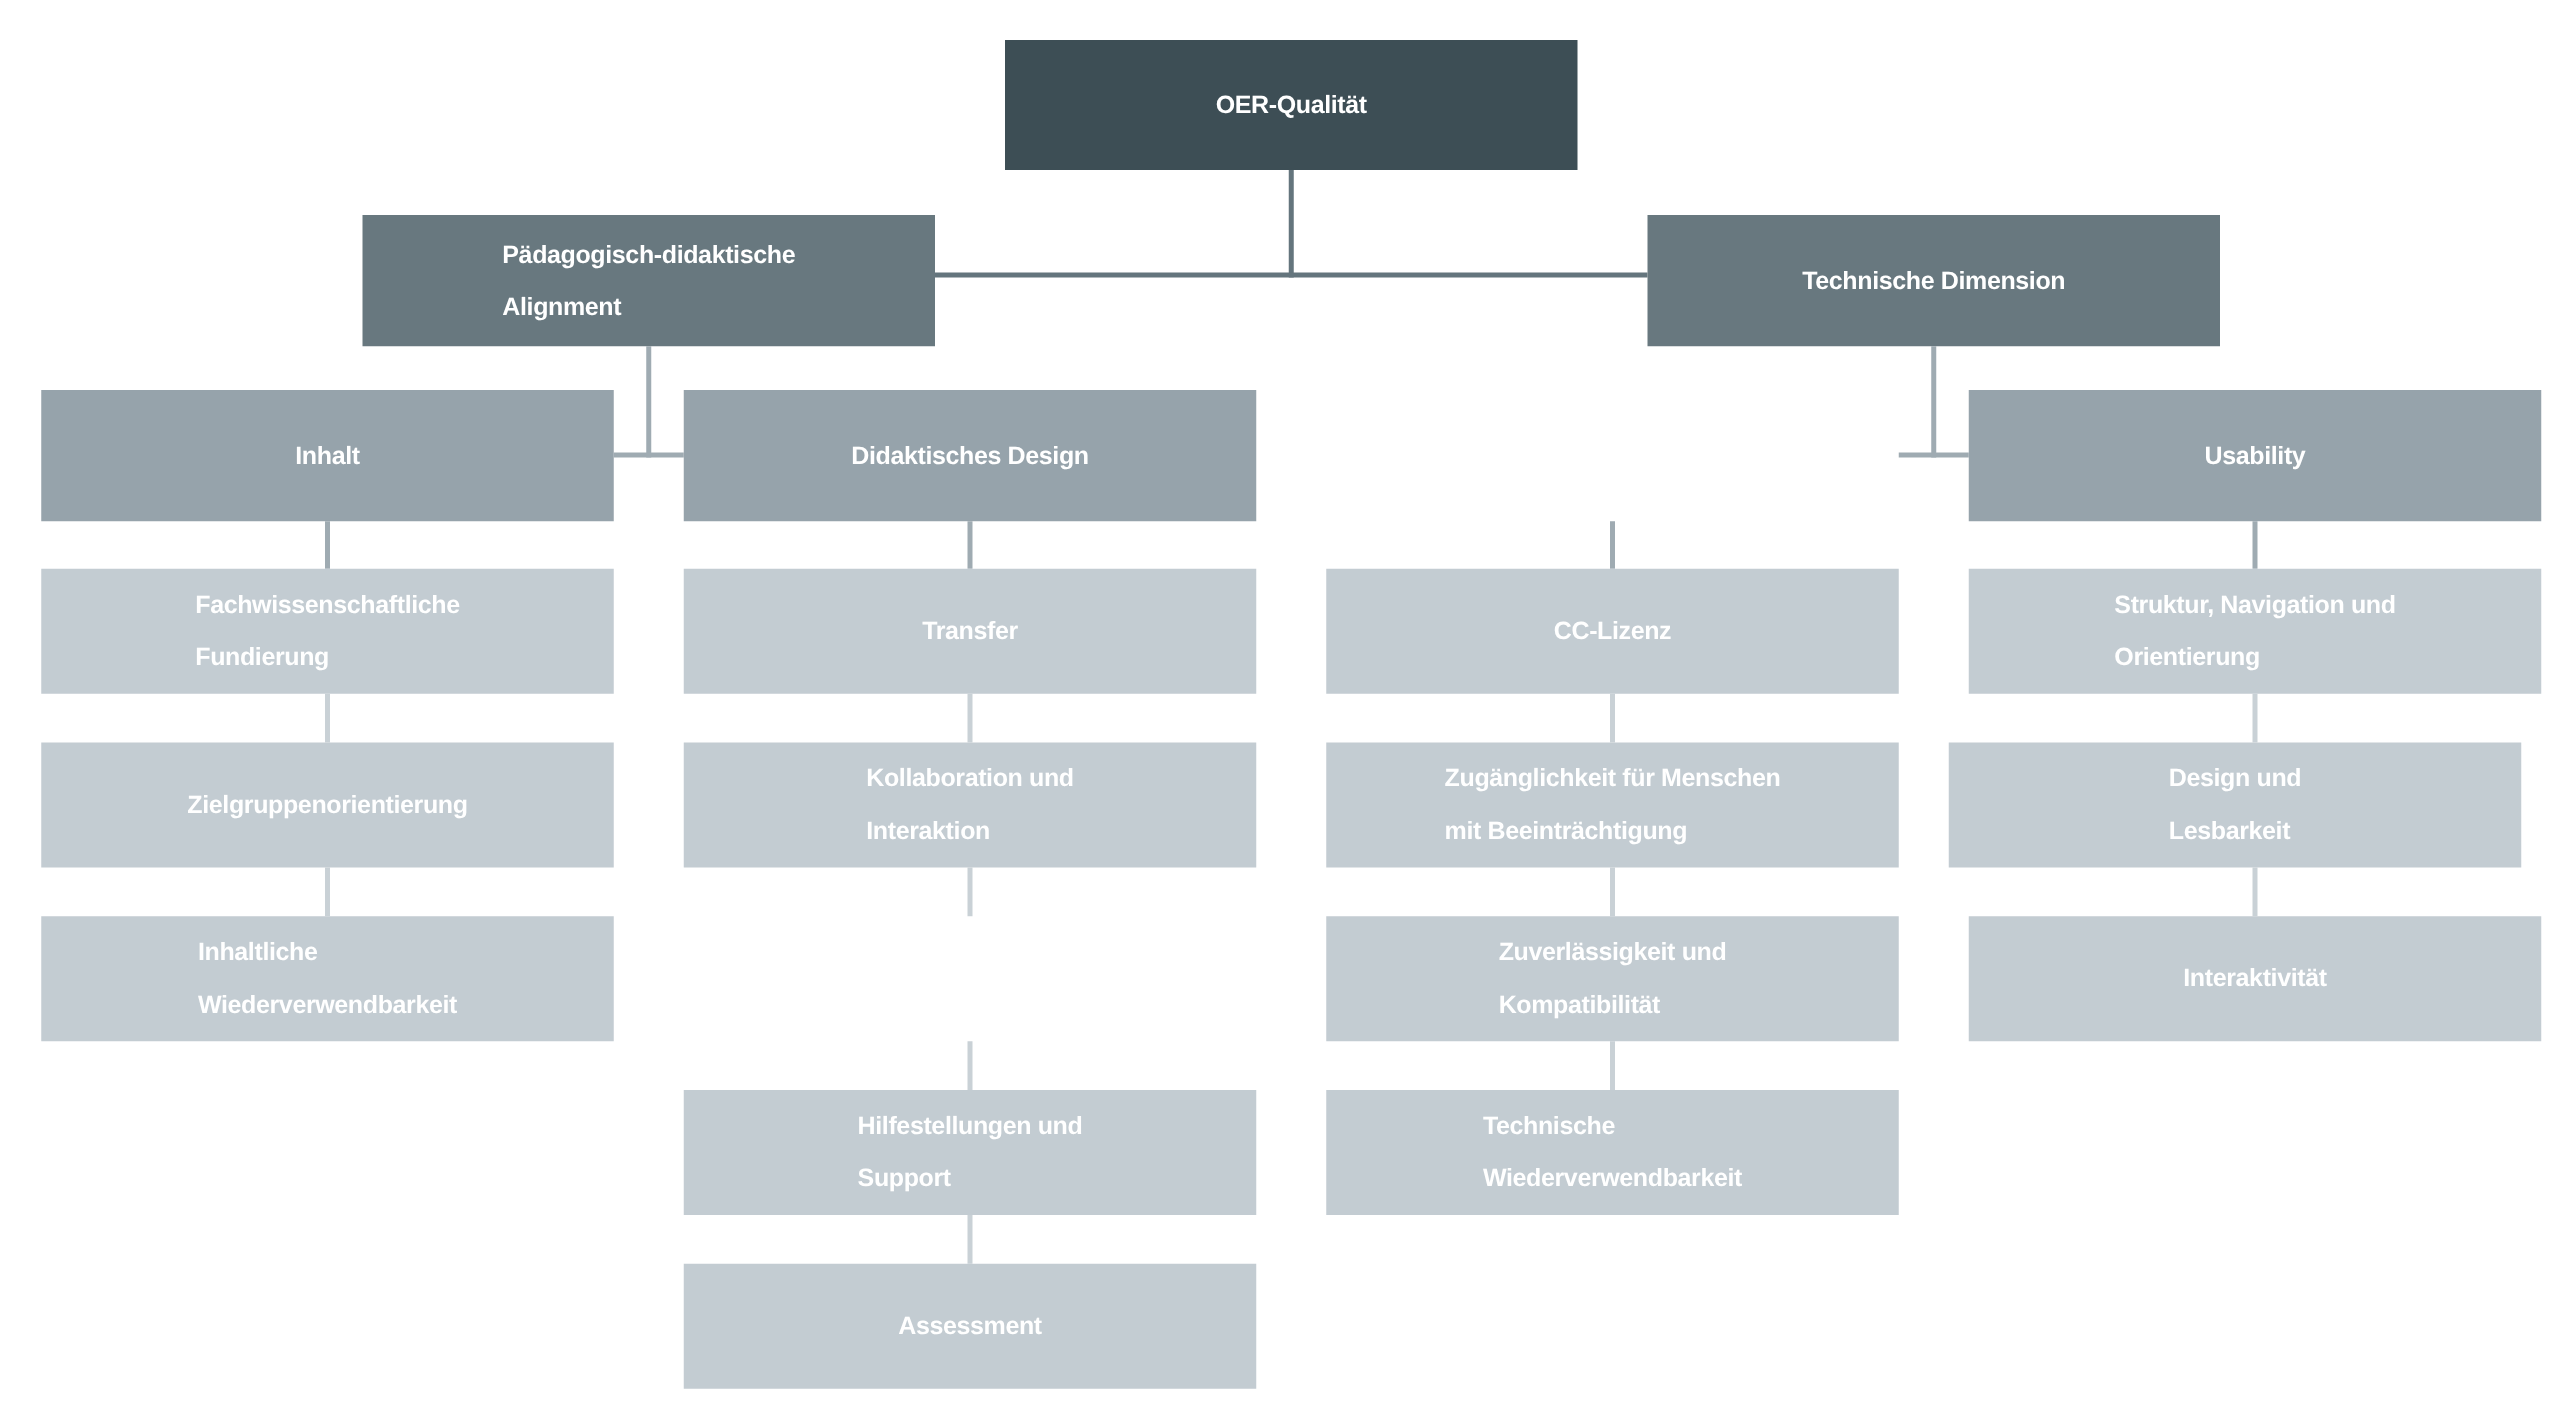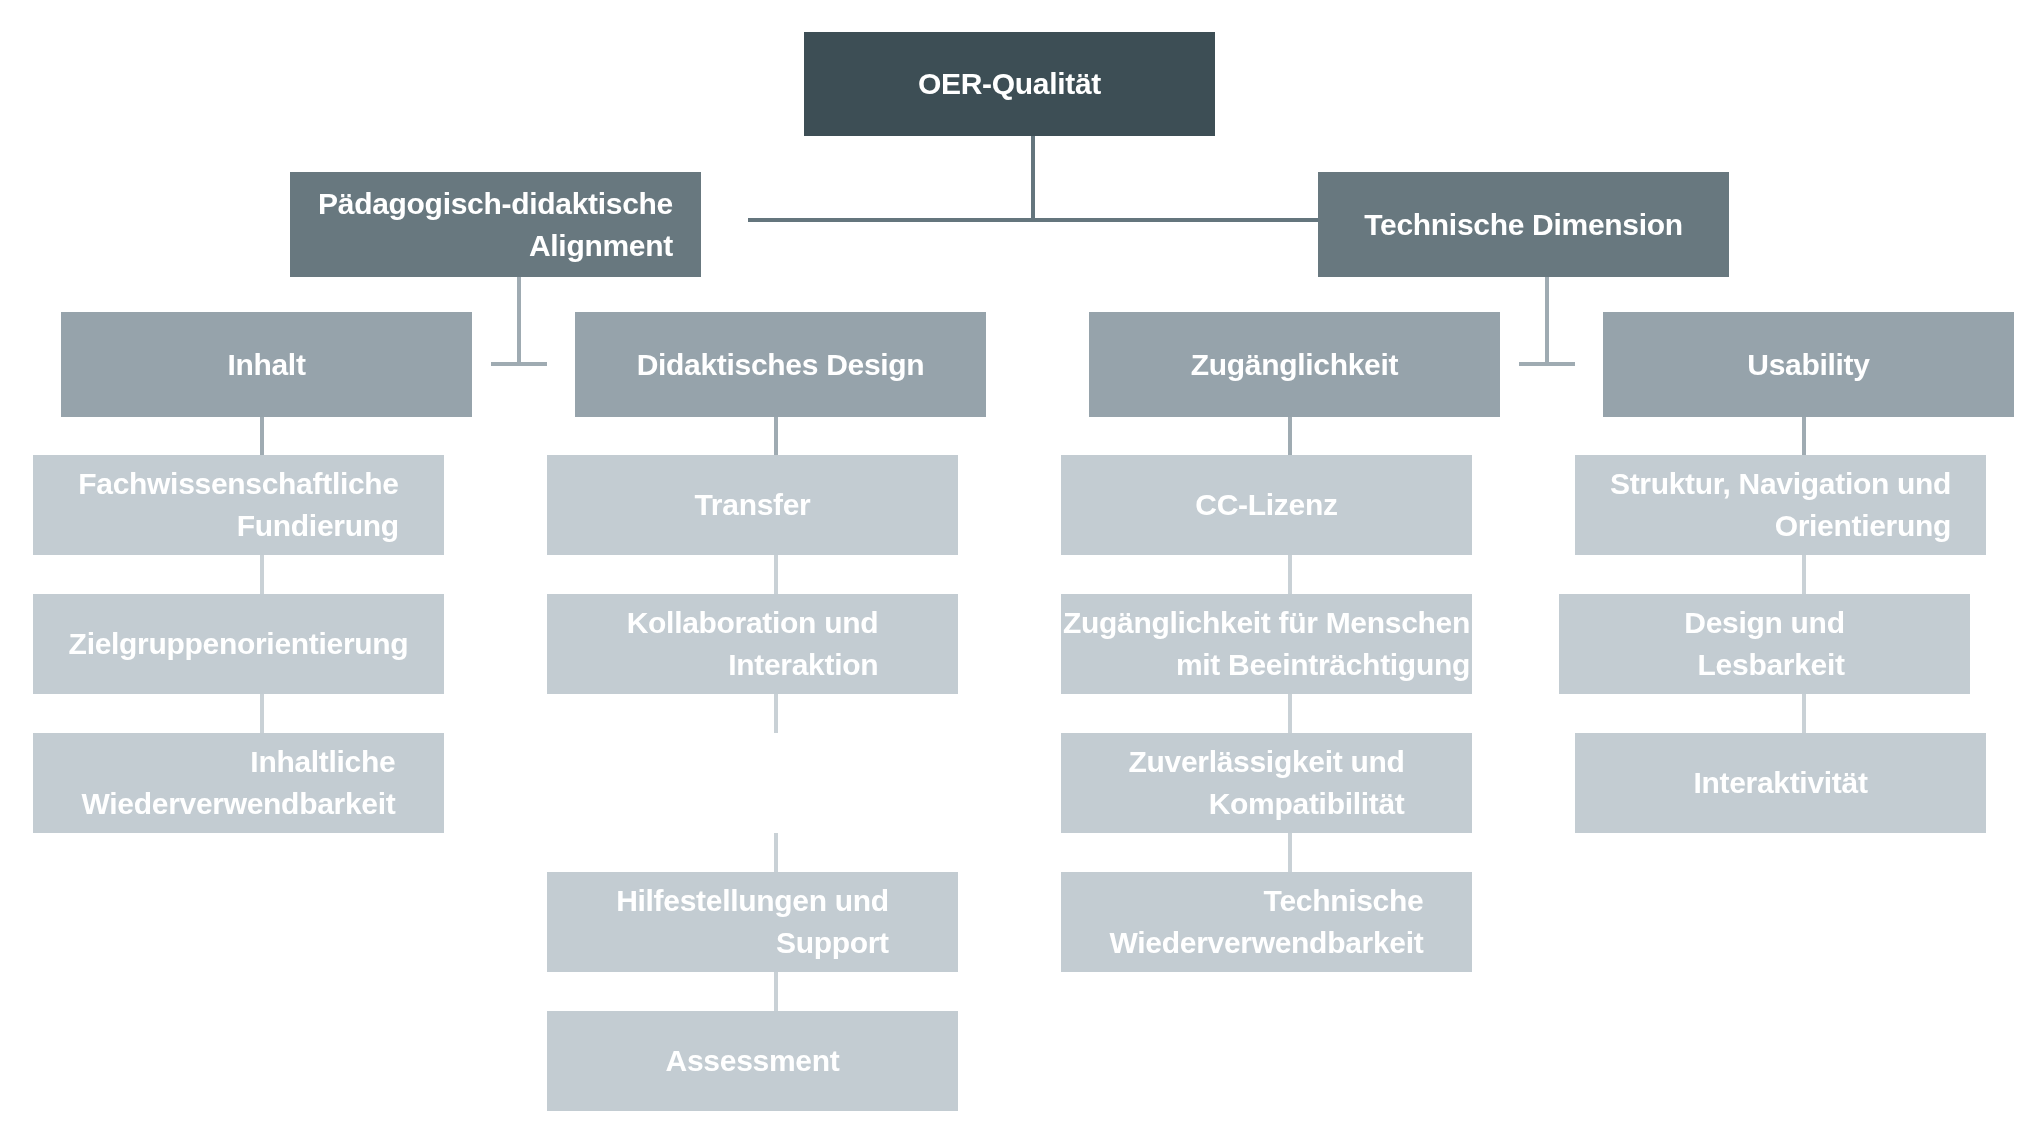--- a/index.html
+++ b/index.html
@@ -5,34 +5,34 @@
   html,body{margin:0;padding:0;background:#ffffff;}
   #canvas{
     position:relative;
     width:2044px;height:1132px;
     background:var(--bg,#ffffff);
     font-family:"Liberation Sans","DejaVu Sans",sans-serif;
     overflow:hidden;
   }
   .box{
     position:absolute;
-    width:411px;
+    width:458px;
     display:flex;align-items:center;justify-content:center;
-    text-align:right;
+    text-align:left;
     color:var(--text,#ffffff);
     font-weight:bold;
-    font-size:30px;
+    font-size:20px;
     line-height:42px;
     letter-spacing:-0.3px;
     white-space:pre-line;
     box-sizing:border-box;
   }
   .lvl-root{height:104px;background:var(--root-fill,#3d4e55);}
   .lvl-dim{height:105px;background:var(--dim-fill,#68787f);}
-  .lvl-head{height:105px;background:var(--head-fill,#96a3ab);margin-left:28px;}
+  .lvl-head{height:105px;background:var(--head-fill,#96a3ab);}
   .lvl-child{height:100px;background:var(--child-fill,#c3ccd2);}
   .line{position:absolute;}
   .line-root{background:var(--line-root,#64757d);}
   .line-mid{background:var(--line-mid,#9fabb2);}
   .line-child{background:var(--line-child,#c9d1d6);}
 </style>
 </head>
 <body>
 
 <div id="canvas">
@@ -46,21 +46,20 @@
 Alignment</div>
   <div class="box lvl-dim" style="left:1318px;top:172px">Technische Dimension</div>
 
   <div class="line line-mid" style="left:517px;top:277px;width:4px;height:89px"></div>
   <div class="line line-mid" style="left:491px;top:362px;width:56px;height:4px"></div>
   <div class="line line-mid" style="left:1545px;top:277px;width:4px;height:89px"></div>
   <div class="line line-mid" style="left:1519px;top:362px;width:56px;height:4px"></div>
 
   <div class="box lvl-head" style="left:33px;top:312px">Inhalt</div>
   <div class="box lvl-head" style="left:547px;top:312px">Didaktisches Design</div>
-  <div class="box lvl-head" style="left:1061px;top:312px">Zugänglichkeit</div>
   <div class="box lvl-head" style="left:1575px;top:312px">Usability</div>
 
   <div class="line line-mid" style="left:260px;top:417px;width:4px;height:38px"></div>
   <div class="line line-child" style="left:260px;top:555px;width:4px;height:39px"></div>
   <div class="line line-child" style="left:260px;top:694px;width:4px;height:39px"></div>
 
   <div class="line line-mid" style="left:774px;top:417px;width:4px;height:38px"></div>
   <div class="line line-child" style="left:774px;top:555px;width:4px;height:39px"></div>
   <div class="line line-child" style="left:774px;top:694px;width:4px;height:39px"></div>
   <div class="line line-child" style="left:774px;top:833px;width:4px;height:39px"></div>

